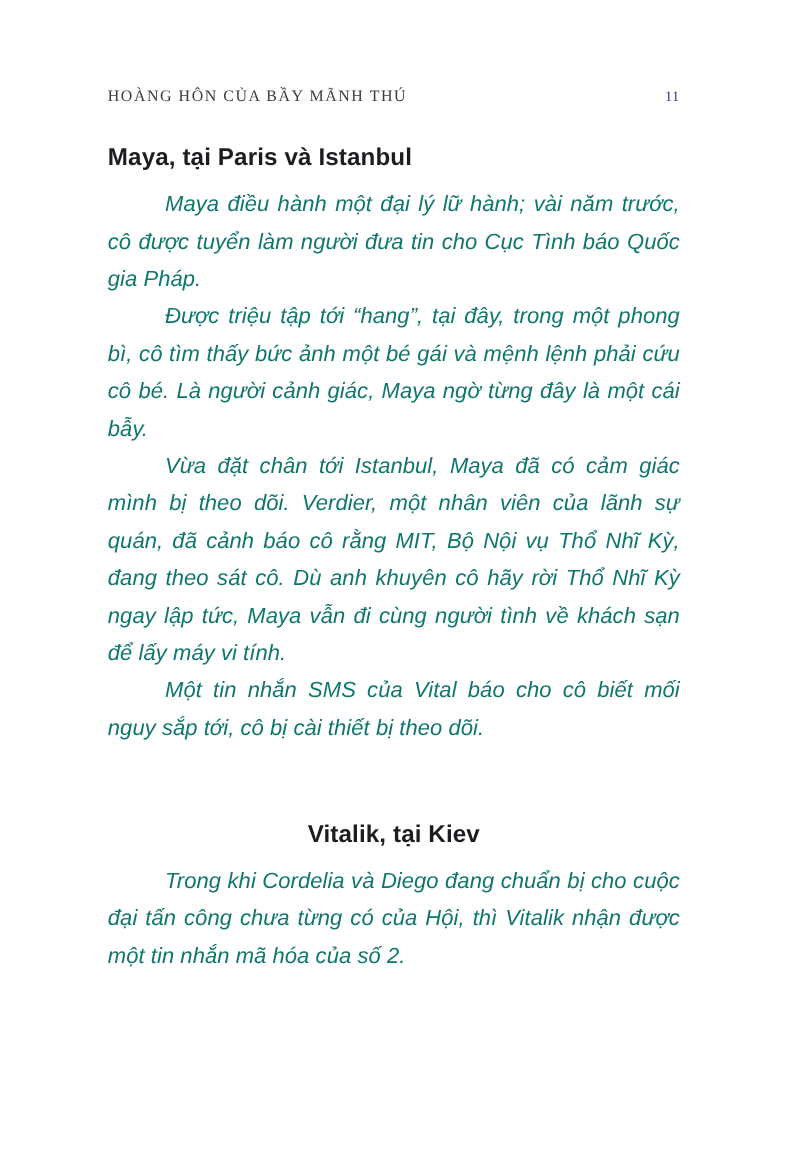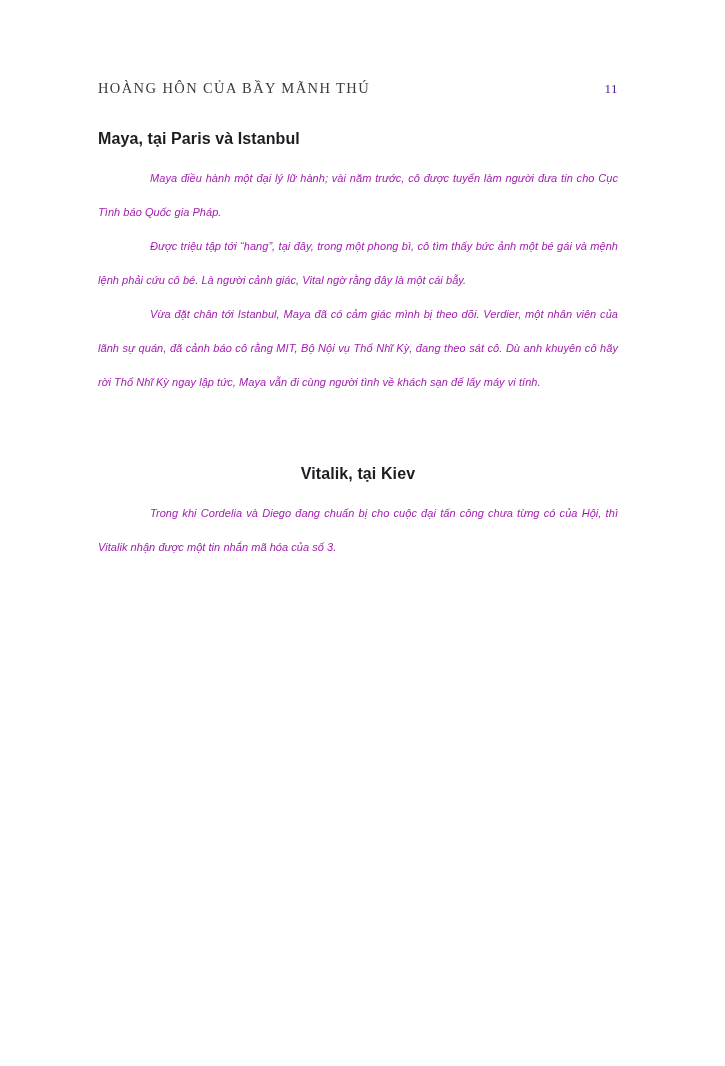--- a/index.html
+++ b/index.html
@@ -43,35 +43,35 @@
     white-space: nowrap;
   }
   .running-head .folio {
     font-size: 13px;
     letter-spacing: 0.5px;
     color: #4c1d95;
   }
   .section-heading {
     font-family: "Liberation Sans", sans-serif;
     font-weight: bold;
-    font-size: 16px;
+    font-size: 22px;
     color: #1c1d21;
     margin: 16px 0 13px 0;
     letter-spacing: 0.1px;
   }
   .section-heading.spaced {
     margin-top: 66px;
     text-align: center;
   }
   p.body-text {
     font-family: "Liberation Sans", sans-serif;
     font-style: italic;
-    font-size: 11px;
+    font-size: 20px;
     line-height: 34px;
-    color: #a21caf;
+    color: #0f766e;
     text-align: justify;
     margin: 0;
     text-indent: 52px;
     letter-spacing: 0.05px;
   }
   p.body-text + p.body-text {
     margin-top: 0;
   }
   .blocks > .para-group {
     margin-bottom: 0;
@@ -86,24 +86,25 @@
     <div class="running-head">
       <span class="title">HOÀNG HÔN CỦA BẦY MÃNH THÚ</span>
       <span class="folio">11</span>
     </div>
 
     <div class="blocks">
 
       <h2 class="section-heading">Maya, tại Paris và Istanbul</h2>
       <div class="para-group">
         <p class="body-text">Maya điều hành một đại lý lữ hành; vài năm trước, cô được tuyển làm người đưa tin cho Cục Tình báo Quốc gia Pháp.</p>
-        <p class="body-text">Được triệu tập tới “hang”, tại đây, trong một phong bì, cô tìm thấy bức ảnh một bé gái và mệnh lệnh phải cứu cô bé. Là người cảnh giác, Vital ngờ rằng đây là một cái bẫy.</p>
+        <p class="body-text">Được triệu tập tới “hang”, tại đây, trong một phong bì, cô tìm thấy bức ảnh một bé gái và mệnh lệnh phải cứu cô bé. Là người cảnh giác, Maya ngờ từng đây là một cái bẫy.</p>
         <p class="body-text">Vừa đặt chân tới Istanbul, Maya đã có cảm giác mình bị theo dõi. Verdier, một nhân viên của lãnh sự quán, đã cảnh báo cô rằng MIT, Bộ Nội vụ Thổ Nhĩ Kỳ, đang theo sát cô. Dù anh khuyên cô hãy rời Thổ Nhĩ Kỳ ngay lập tức, Maya vẫn đi cùng người tình về khách sạn để lấy máy vi tính.</p>
+        <p class="body-text">Một tin nhắn SMS của Vital báo cho cô biết mối nguy sắp tới, cô bị cài thiết bị theo dõi.</p>
       </div>
 
       <h2 class="section-heading spaced">Vitalik, tại Kiev</h2>
       <div class="para-group">
-        <p class="body-text">Trong khi Cordelia và Diego đang chuẩn bị cho cuộc đại tấn công chưa từng có của Hội, thì Vitalik nhận được một tin nhắn mã hóa của số 3.</p>
+        <p class="body-text">Trong khi Cordelia và Diego đang chuẩn bị cho cuộc đại tấn công chưa từng có của Hội, thì Vitalik nhận được một tin nhắn mã hóa của số 2.</p>
       </div>
 
     </div>
   </div>
 </div>
 
 </body></html>

